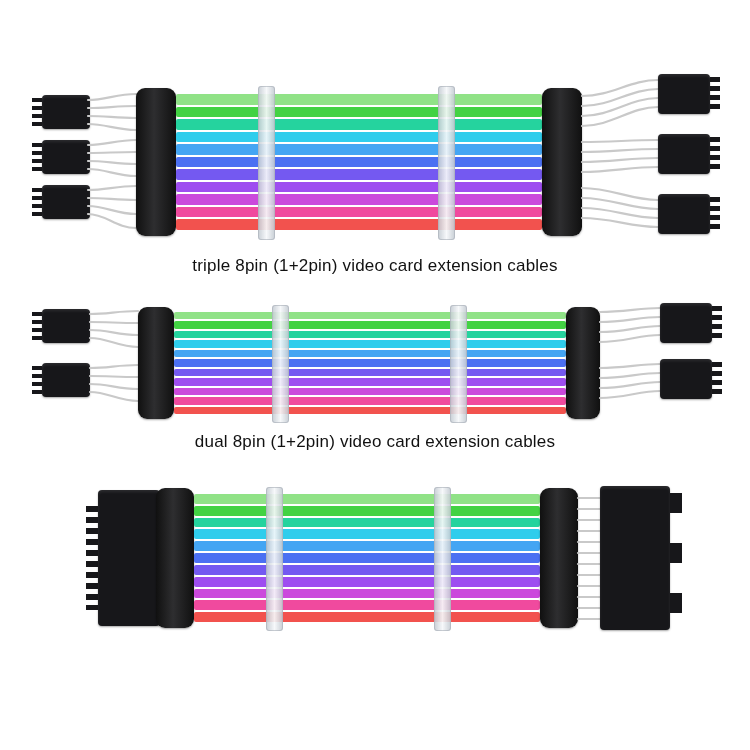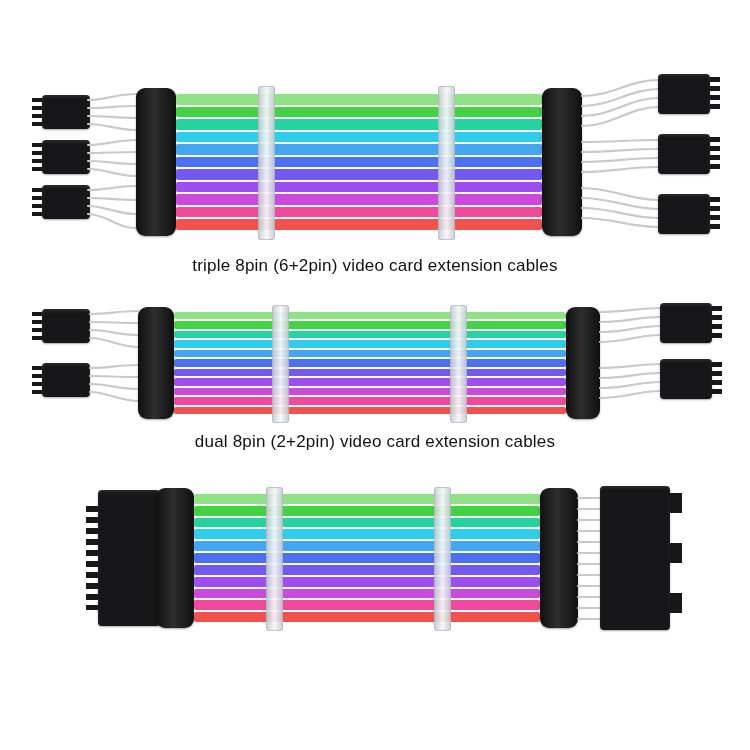--- a/index.html
+++ b/index.html
@@ -88,21 +88,21 @@
     <div class="conn" style="left:658px;top:12px;width:52px;height:40px;">
         <div class="pins pins-r"></div>
       </div>
     <div class="conn" style="left:658px;top:72px;width:52px;height:40px;">
         <div class="pins pins-r"></div>
       </div>
     <div class="conn" style="left:658px;top:132px;width:52px;height:40px;">
         <div class="pins pins-r"></div>
       </div>
   </div>
-  <div class="caption" style="top:256px;">triple 8pin (6+2pin) video card extension cables</div>
+  <div class="caption" style="top:256px;">triple 8pin (1+2pin) video card extension cables</div>
 
   <div class="fig" style="top:295px;height:150px;">
     <div class="conn" style="left:42px;top:14px;width:48px;height:34px;">
         <div class="pins pins-l"></div>
       </div>
     <div class="conn" style="left:42px;top:68px;width:48px;height:34px;">
         <div class="pins pins-l"></div>
       </div>
 
     <svg class="wires" style="left:90px;top:10px;" width="48" height="115" viewBox="0 0 48 115">
@@ -145,21 +145,21 @@
         <path d="M0,98 C24,98 40,91 60,91"></path>
     </svg>
 
     <div class="conn" style="left:660px;top:8px;width:52px;height:40px;">
         <div class="pins pins-r"></div>
       </div>
     <div class="conn" style="left:660px;top:64px;width:52px;height:40px;">
         <div class="pins pins-r"></div>
       </div>
   </div>
-  <div class="caption" style="top:432px;">dual 8pin (2+2pin) video card extension cables</div>
+  <div class="caption" style="top:432px;">dual 8pin (1+2pin) video card extension cables</div>
 
   <div class="fig" style="top:480px;height:165px;">
     <div class="conn" style="left:98px;top:10px;width:62px;height:136px;">
         <div class="pins pins-24"></div>
       </div>
 
     <div class="comb" style="left:156px;top:8px;width:38px;height:140px;"></div>
     <div class="stripes" style="left:194px;top:14px;width:346px;height:128px;">
         <div class="stripe" style="background: rgb(144, 226, 135);"></div>
         <div class="stripe" style="background: rgb(67, 210, 67);"></div>

